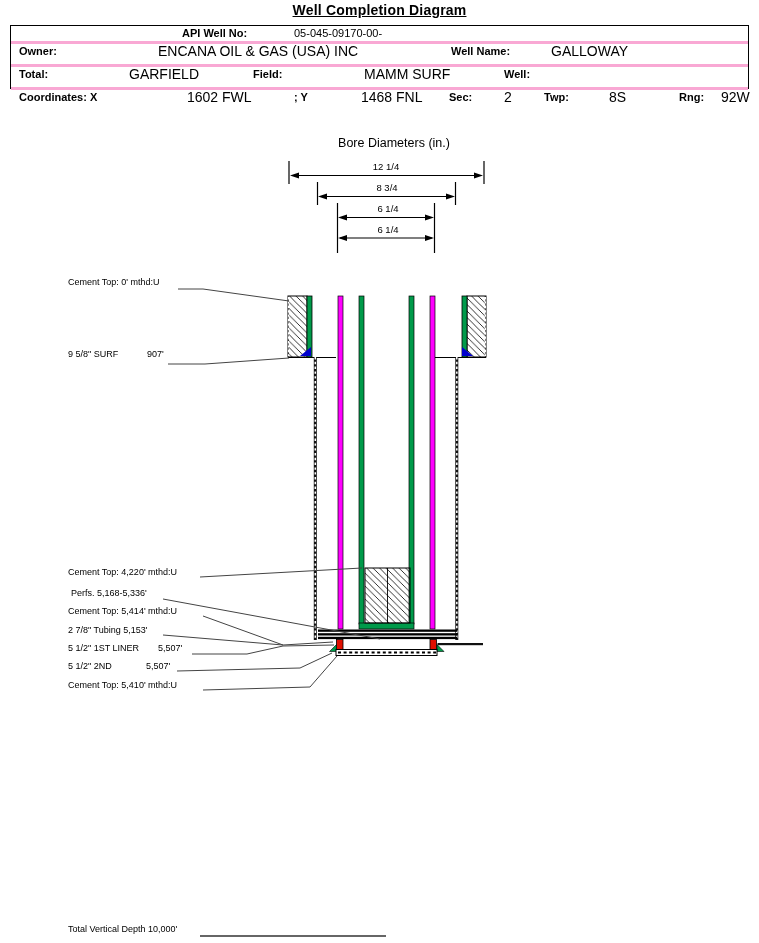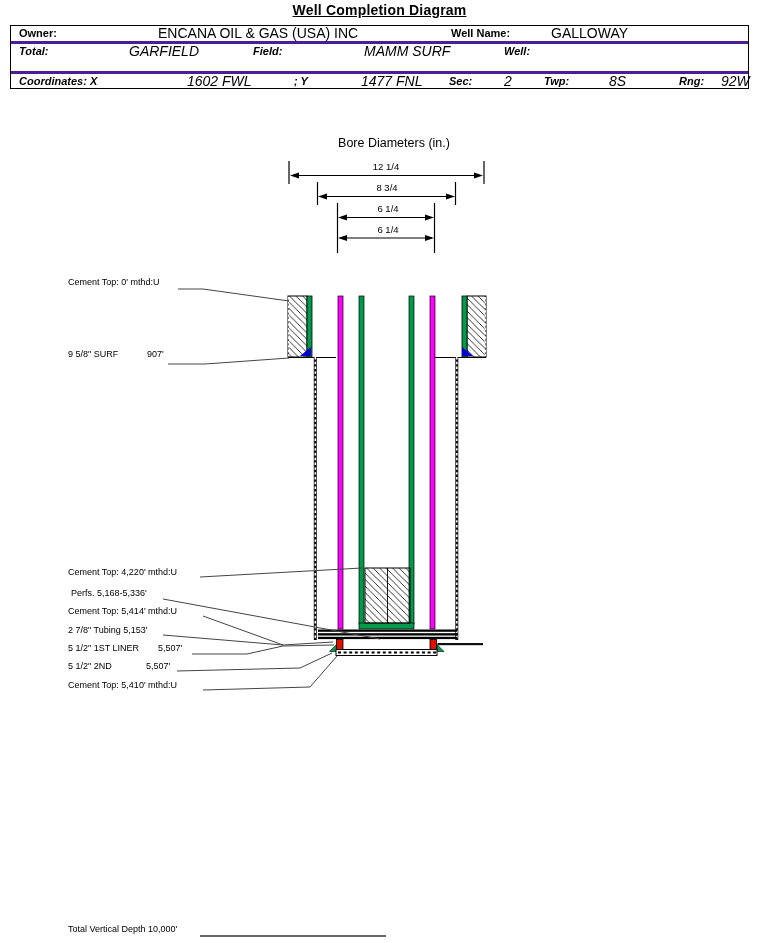--- a/index.html
+++ b/index.html
@@ -5,57 +5,61 @@
   html,body{margin:0;padding:0;background:#fff;}
   body{font-family:"Liberation Sans","DejaVu Sans",sans-serif;color:#000;}
   #page{position:relative;width:759px;height:943px;background:#fff;overflow:hidden;}
 
   .doc-title{position:absolute;top:2px;left:0;width:100%;text-align:center;
              font-size:14px;font-weight:bold;letter-spacing:.2px;text-decoration:underline;}
 
   .hdr-table{position:absolute;left:10px;top:25px;width:739px;height:64px;
              border:1.5px solid #000;box-sizing:border-box;background:#fff;}
   .hdr-row{position:relative;width:100%;height:15px;box-sizing:border-box;}
-  .hdr-row + .hdr-row{border-top:3px solid #4c1d95;height:30px;font-style:italic;}
+  .hdr-row + .hdr-row{border-top:3px solid #f9a8d4;height:23px;}
   .hdr-row span{position:absolute;top:1px;white-space:nowrap;font-size:14px;line-height:13px;}
   .hdr-row .lbl{font-weight:bold;font-size:11px;}
 
   .note-line{position:absolute;top:96px;left:0;width:100%;text-align:center;font-size:8.5px;}
 
   svg text{font-family:"Liberation Sans","DejaVu Sans",sans-serif;fill:#000;}
   .ann{font-size:9px;}
   .dim{font-size:9.5px;}
   .bd-title{font-size:12.5px;}
 </style>
 </head>
 <body>
 
 <div id="page">
 
   <div class="doc-title">Well Completion Diagram</div>
 
   <div class="hdr-table">
     <div class="hdr-row">
+      <span class="lbl" style="left:171px">API Well No:</span>
+      <span style="left:283px;font-size:11px">05-045-09170-00-</span>
+    </div>
+    <div class="hdr-row">
       <span class="lbl" style="left:8px">Owner:</span>
       <span style="left:147px">ENCANA OIL &amp; GAS (USA) INC</span>
       <span class="lbl" style="left:440px">Well Name:</span>
       <span style="left:540px">GALLOWAY</span>
     </div>
     <div class="hdr-row">
       <span class="lbl" style="left:8px">Total:</span>
       <span style="left:118px">GARFIELD</span>
       <span class="lbl" style="left:242px">Field:</span>
       <span style="left:353px">MAMM SURF</span>
       <span class="lbl" style="left:493px">Well:</span>
     </div>
     <div class="hdr-row">
       <span class="lbl" style="left:8px">Coordinates: X</span>
       <span style="left:176px">1602 FWL</span>
       <span class="lbl" style="left:283px">; Y</span>
-      <span style="left:350px">1477 FNL</span>
+      <span style="left:350px">1468 FNL</span>
       <span class="lbl" style="left:438px">Sec:</span>
       <span style="left:493px">2</span>
       <span class="lbl" style="left:533px">Twp:</span>
       <span style="left:598px">8S</span>
       <span class="lbl" style="left:668px">Rng:</span>
       <span style="left:710px">92W</span>
     </div>
   </div>
 
 

